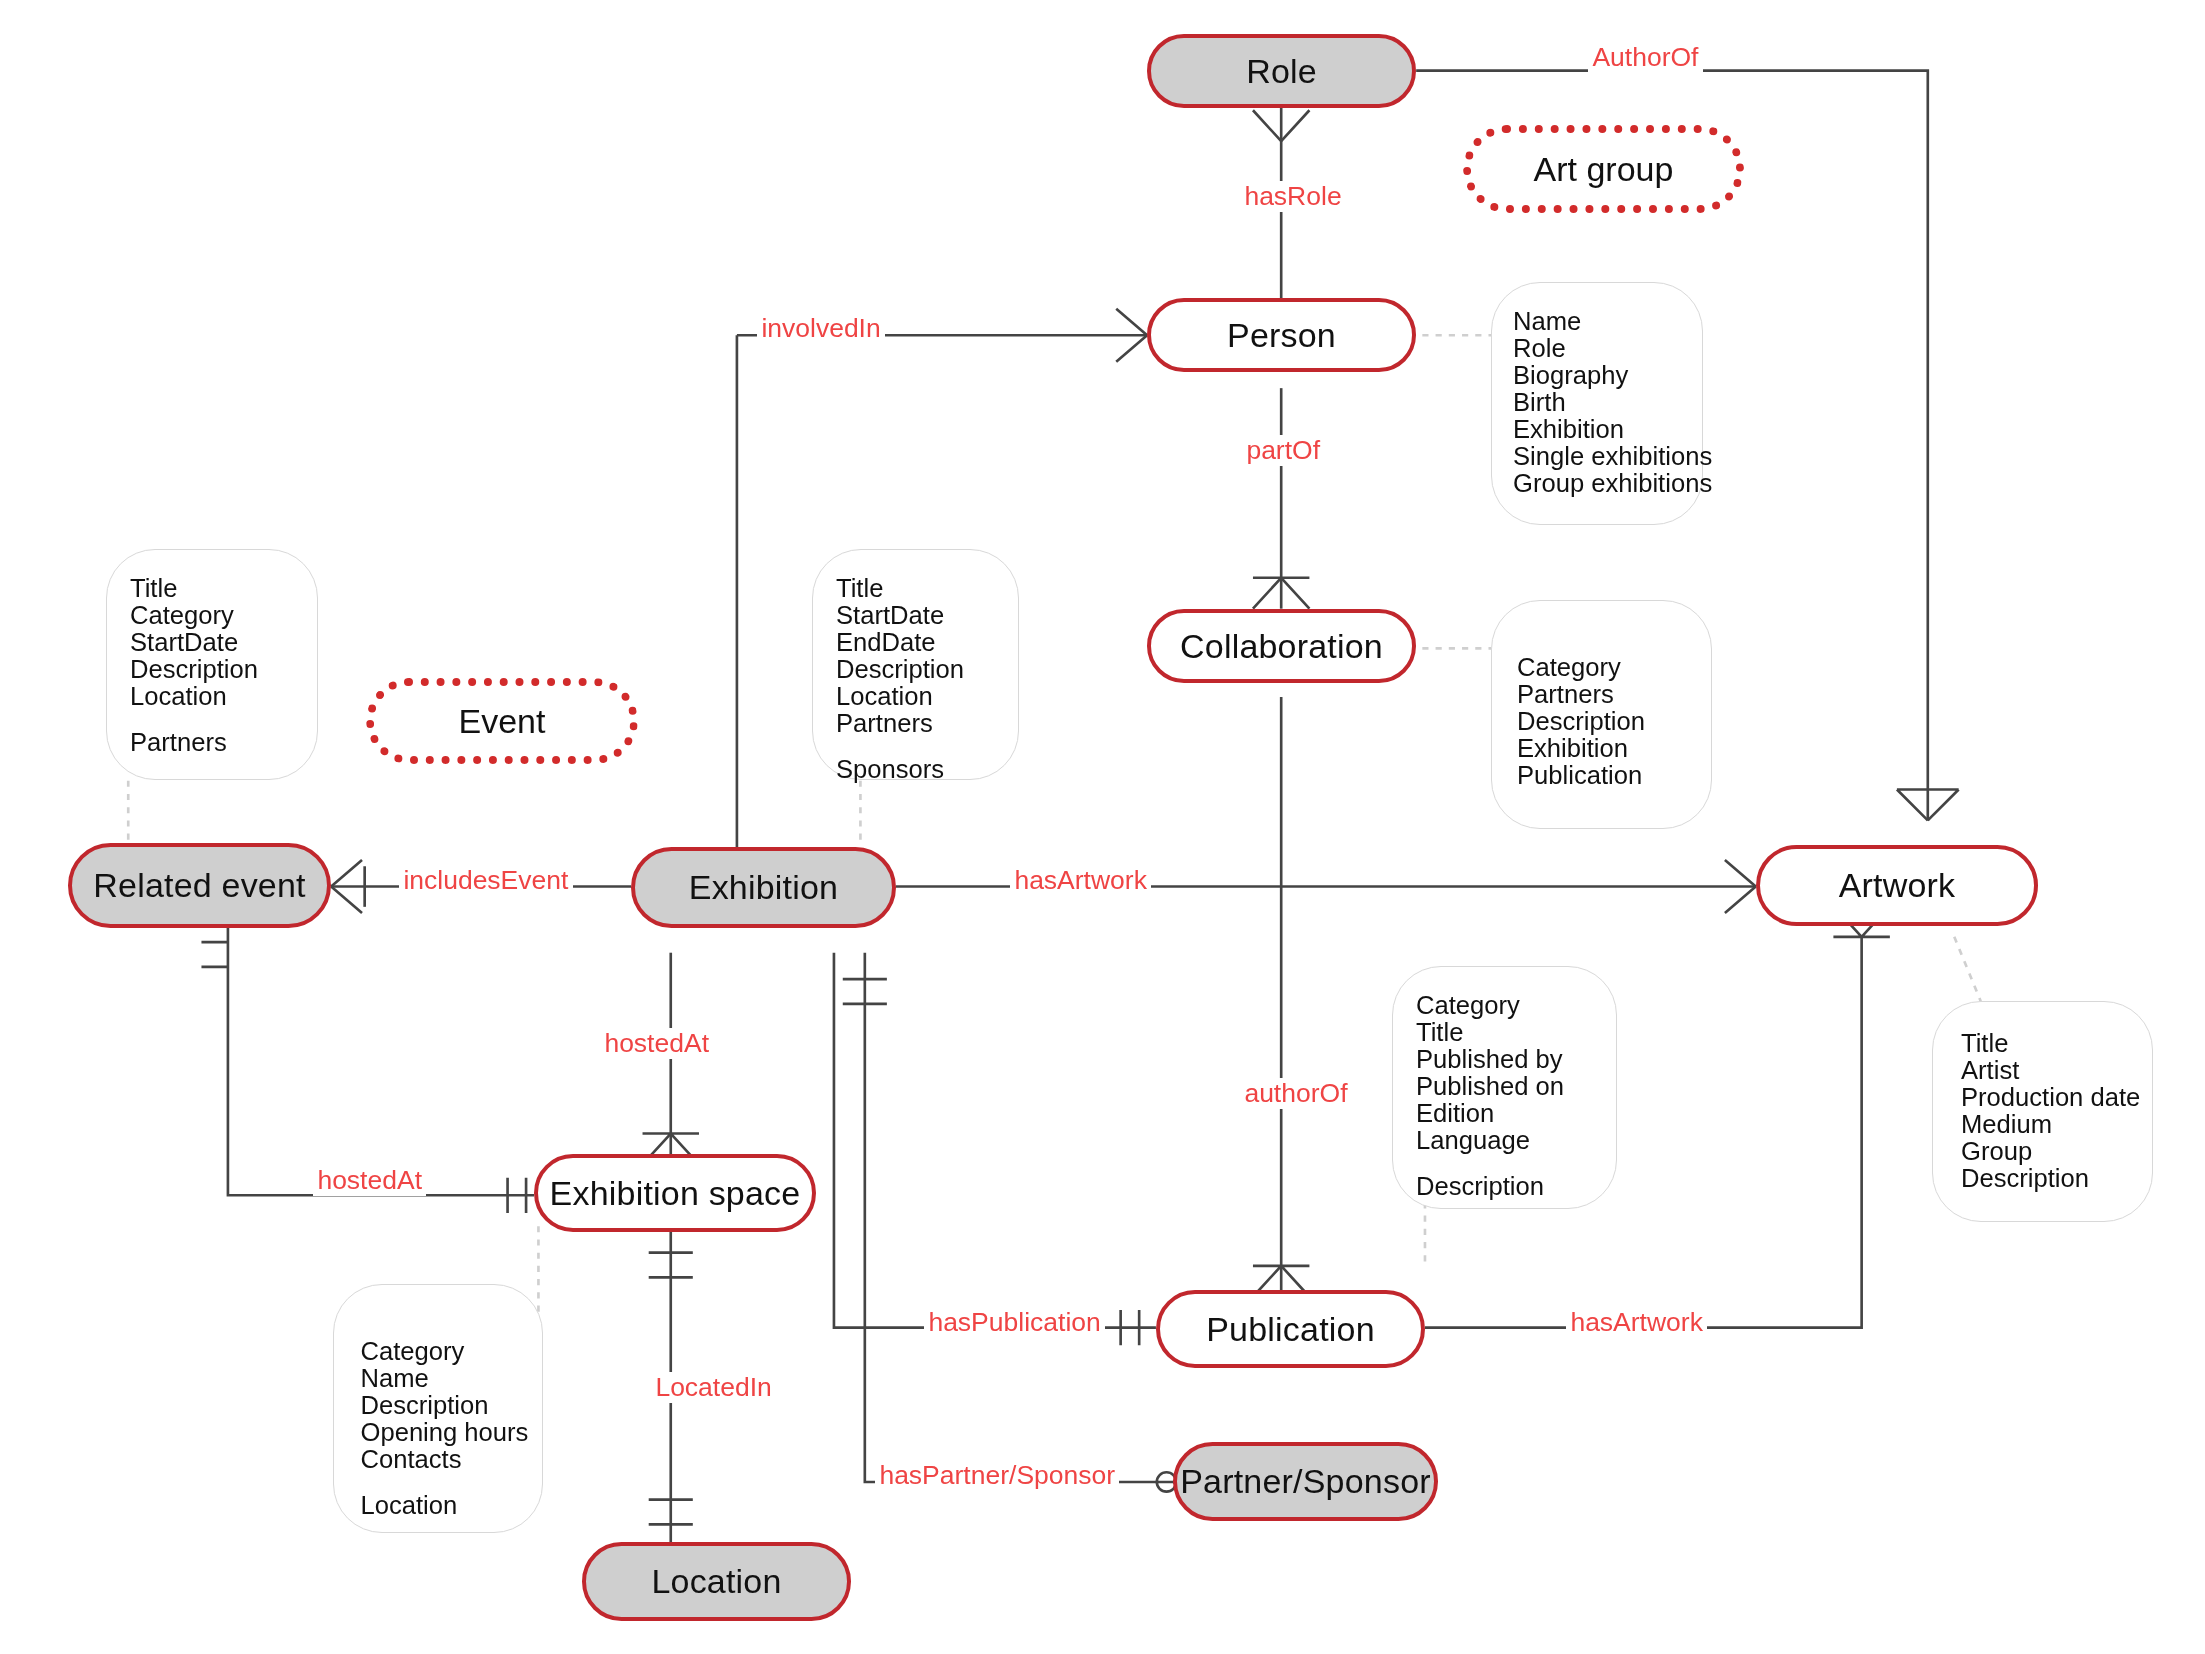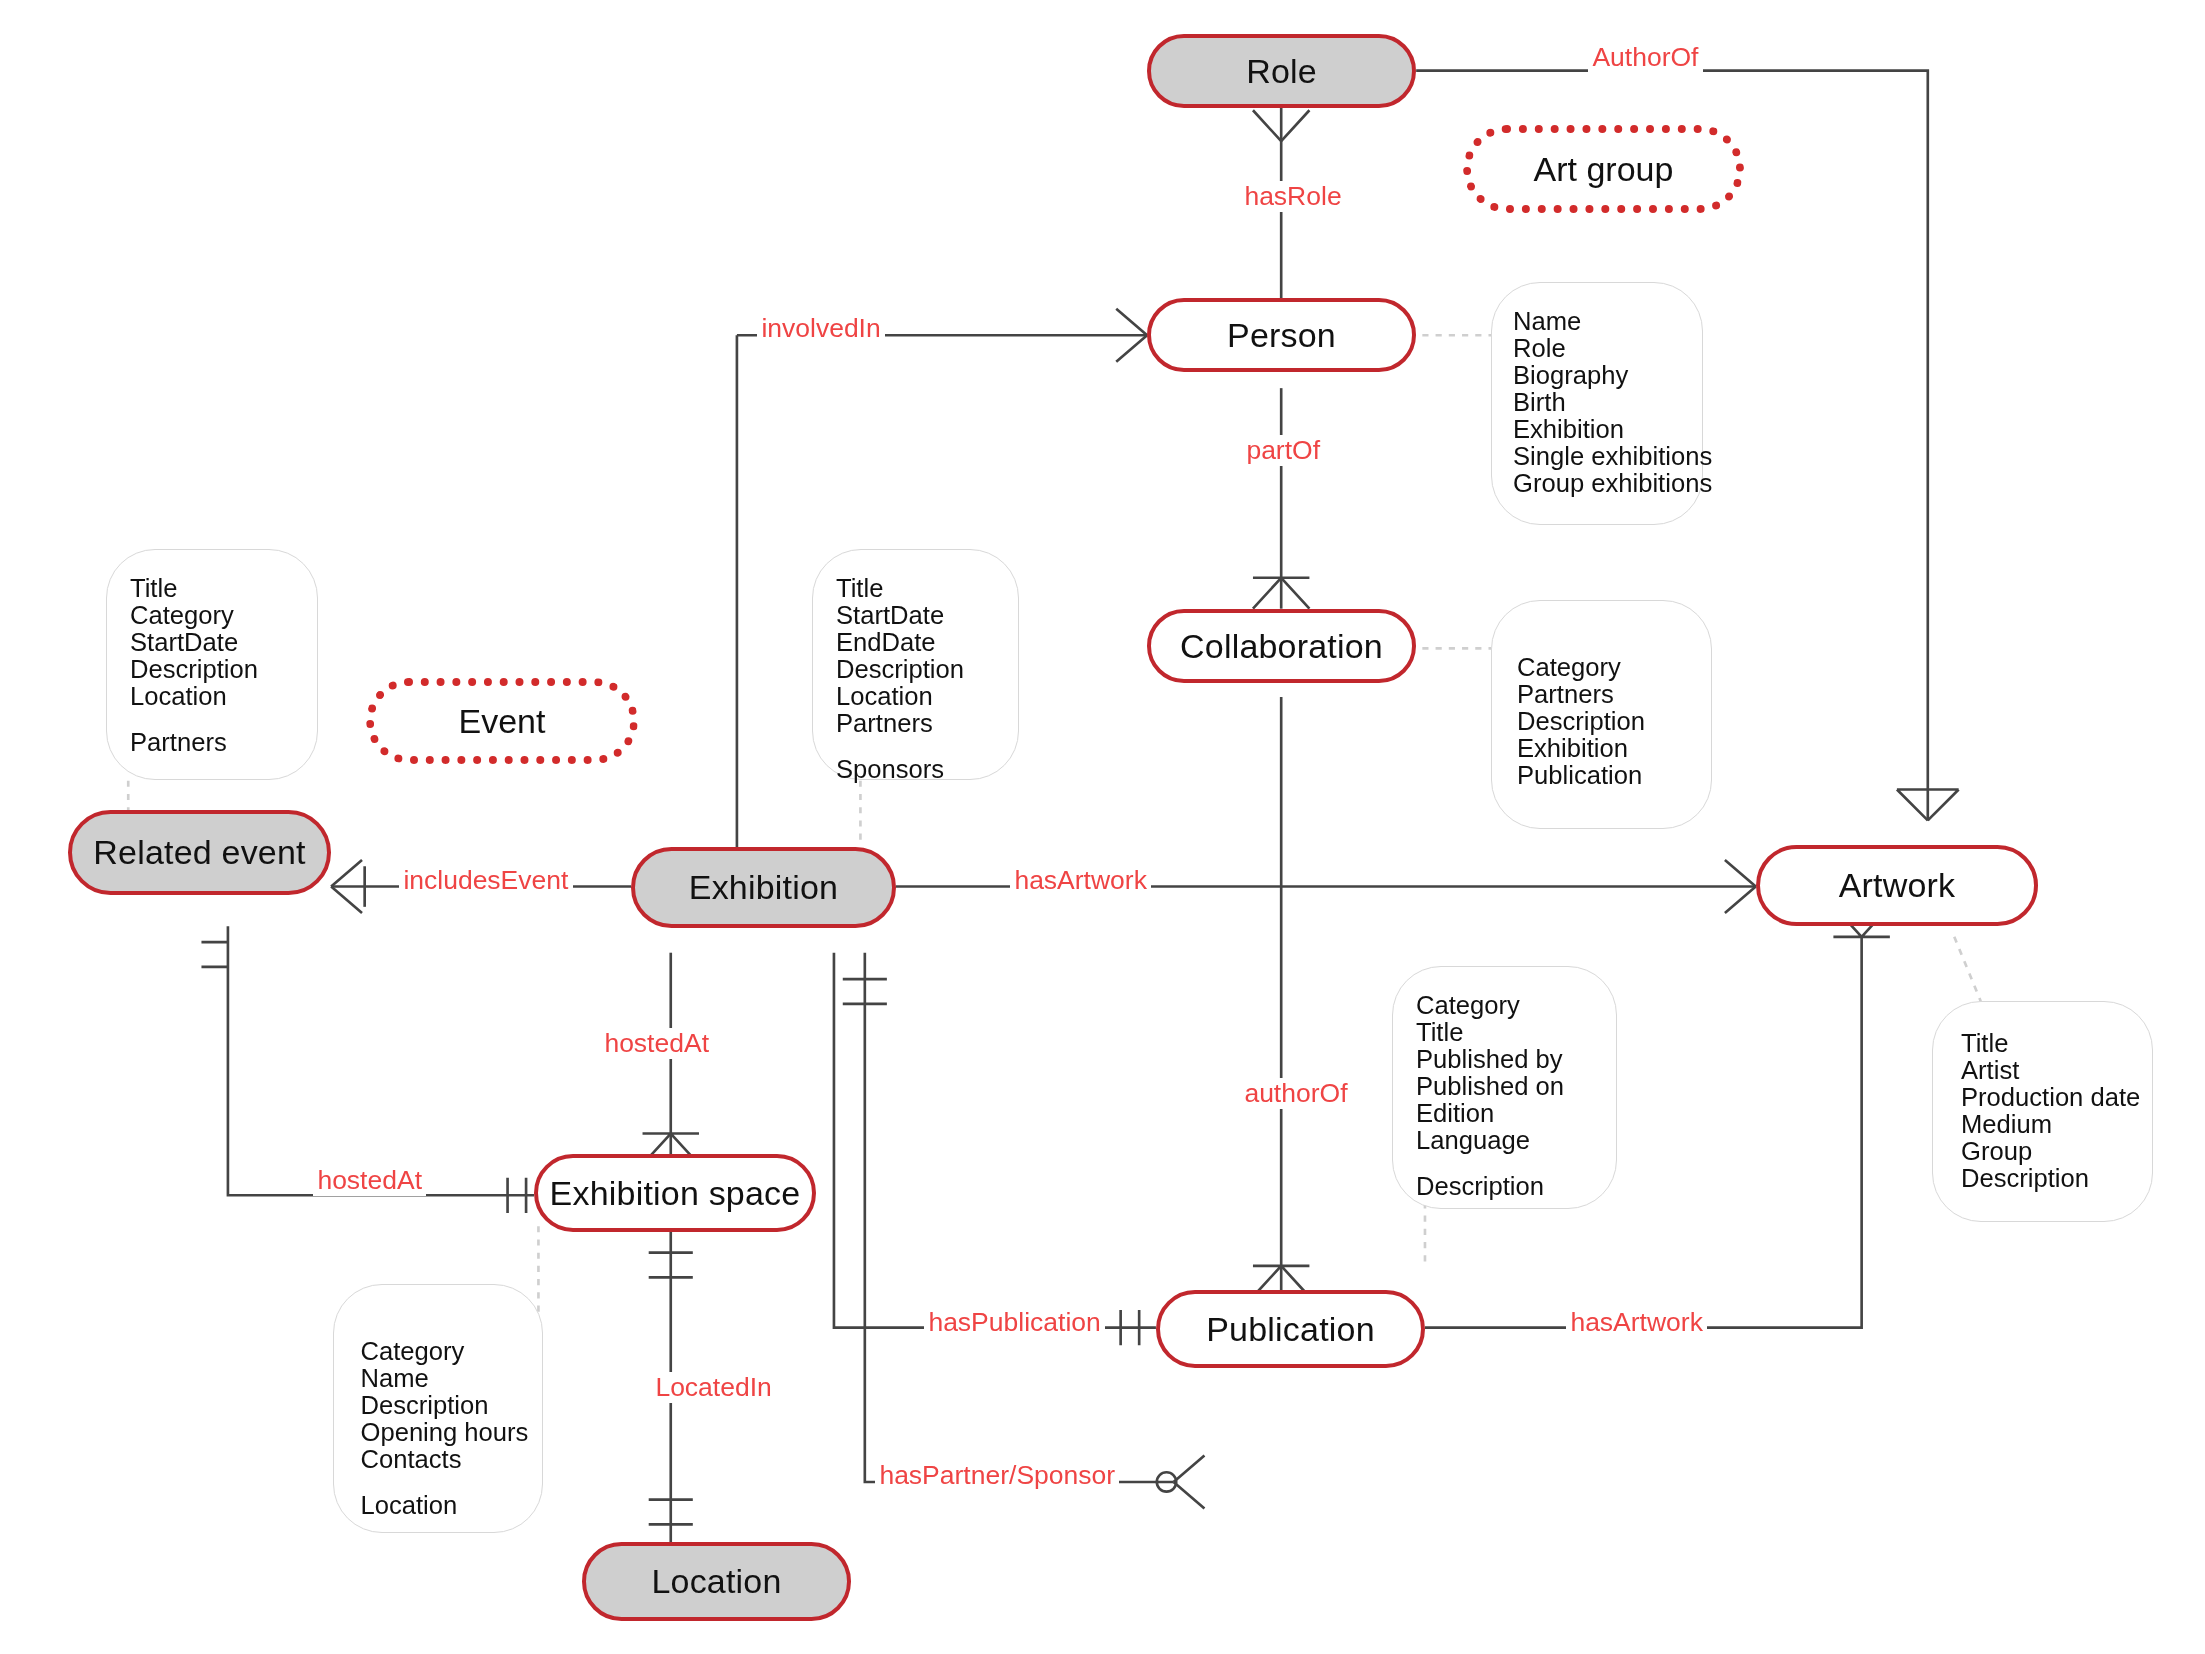--- a/index.html
+++ b/index.html
@@ -157,40 +157,43 @@
   </div>
 
   <div class="entity hollow" style="left:1147px;top:609px;width:269px;height:74px;">
     <span>Collaboration</span>
   </div>
 
   <div class="entity hollow" style="left:1147px;top:298px;width:269px;height:74px;">
     <span>Person</span>
   </div>
 
-  <div class="entity filled" style="left:68px;top:810px;width:263px;height:85px;">
+  <div class="entity filled" style="left:68px;top:843px;width:263px;height:85px;">
     <span>Related event</span>
   </div>
 
   <div class="entity filled" style="left:631px;top:847px;width:265px;height:81px;">
     <span>Exhibition</span>
   </div>
 
   <div class="entity hollow" style="left:1756px;top:845px;width:282px;height:81px;">
     <span>Artwork</span>
   </div>
 
   <div class="entity hollow" style="left:534px;top:1154px;width:282px;height:78px;">
     <span>Exhibition space</span>
   </div>
 
   <div class="entity hollow" style="left:1156px;top:1290px;width:269px;height:78px;">
     <span>Publication</span>
   </div>
 
+  <div class="entity filled" style="left:1173px;top:1442px;width:265px;height:79px;">
+    <span>Partner/Sponsor</span>
+  </div>
 
   <div class="entity filled" style="left:582px;top:1542px;width:269px;height:79px;">
     <span>Location</span>
   </div>
 
   <div class="dotpill" style="left:366px;top:678px;width:272px;height:86px;">
     <span>Event</span>
   </div>
 
   <div class="dotpill" style="left:1463px;top:125px;width:281px;height:88px;">

